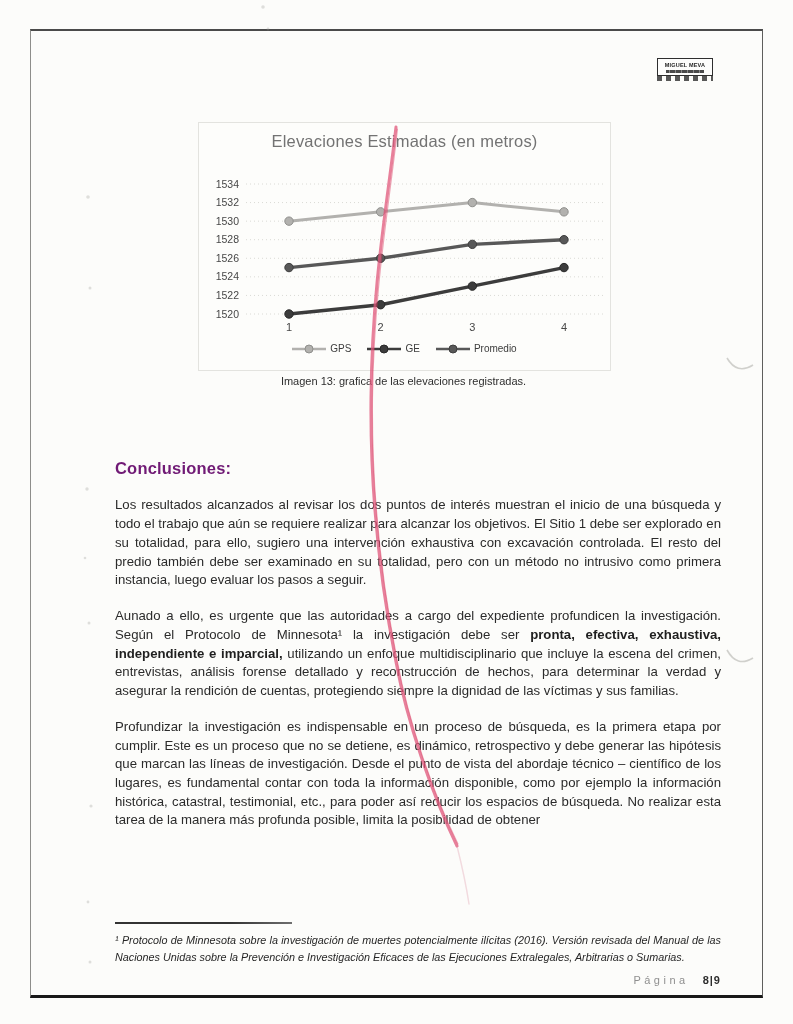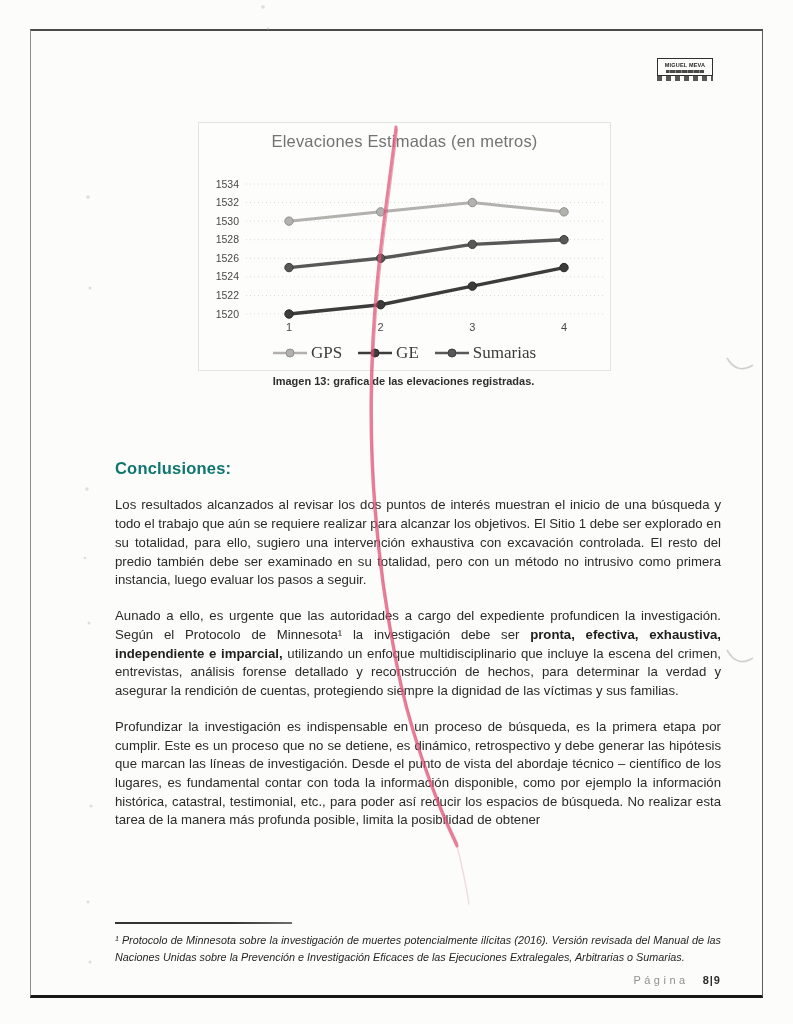--- a/index.html
+++ b/index.html
@@ -39,33 +39,33 @@
   .chart-title{
     margin-top:9px;text-align:center;font-size:16.5px;font-weight:500;
     color:#737373;letter-spacing:.2px;
   }
   .chart-plot{position:absolute;left:0;top:38px;width:409px;height:182px;}
   .chart-legend{
     position:absolute;left:0;top:220px;width:100%;
     display:flex;justify-content:center;gap:16px;align-items:center;
   }
   .legend-item{display:flex;align-items:center;gap:4px;}
-  .legend-label{font-size:17px;color:#3c3c3c;font-family:Liberation Serif, serif;}
+  .legend-label{font-size:10px;color:#3c3c3c;}
   .figure-caption{
     position:absolute;left:198px;top:375px;width:411px;text-align:center;
-    font-size:11px;font-weight:700;color:#2e2e2e;
+    font-size:11px;font-weight:400;color:#2e2e2e;
   }
   
   .doc-body{
     position:absolute;left:115px;top:413px;width:606px;
     font-size:13.2px;line-height:1.42;color:#2b2b2b;text-align:justify;
   }
   .doc-body p{margin:0 0 17px;}
   .doc-heading{
-    margin:44px 0 16px;font-size:16.5px;font-weight:bold;color:#0f766e;
+    margin:44px 0 16px;font-size:16.5px;font-weight:bold;color:#701a75;
     letter-spacing:.2px;text-align:left;
   }
   .bold-seg{font-weight:bold;color:#1f1f1f;}
   
   .footnote-rule{
     position:absolute;left:115px;top:922px;width:177px;height:2px;
     background:linear-gradient(90deg,#333 65%,#6e6e6e);
   }
   .footnote{
     position:absolute;left:115px;top:932px;width:606px;
@@ -152,21 +152,21 @@
           <line x1="0" y1="5" x2="34" y2="5" stroke="#3c3c3c" stroke-width="2.6"></line>
           <circle cx="17" cy="5" r="4" fill="#3c3c3c" stroke="#282828"></circle>
         </svg>
         <span class="legend-label">GE</span>
       </span>
       <span class="legend-item">
         <svg width="34" height="10">
           <line x1="0" y1="5" x2="34" y2="5" stroke="#585858" stroke-width="2.6"></line>
           <circle cx="17" cy="5" r="4" fill="#585858" stroke="#3e3e3e"></circle>
         </svg>
-        <span class="legend-label">Sumarias</span>
+        <span class="legend-label">Promedio</span>
       </span>
     </div>
 </div>
 
 <div class="figure-caption">Imagen 13: grafica de las elevaciones registradas.</div>
 
 <div class="doc-body">
   <h2 class="doc-heading">Conclusiones:</h2>
   <p><span>Los resultados alcanzados al revisar los dos puntos de interés muestran el inicio de una búsqueda y todo el trabajo que aún se requiere realizar para alcanzar los objetivos. El Sitio 1 debe ser explorado en su totalidad, para ello, sugiero una intervención exhaustiva con excavación controlada. El resto del predio también debe ser examinado en su totalidad, pero con un método no intrusivo como primera instancia, luego evaluar los pasos a seguir.</span></p>
   <p><span>Aunado a ello, es urgente que las autoridades a cargo del expediente profundicen la investigación. Según el Protocolo de Minnesota¹ la investigación debe ser </span><span class="bold-seg">pronta, efectiva, exhaustiva, independiente e imparcial,</span><span> utilizando un enfoque multidisciplinario que incluye la escena del crimen, entrevistas, análisis forense detallado y reconstrucción de hechos, para determinar la verdad y asegurar la rendición de cuentas, protegiendo siempre la dignidad de las víctimas y sus familias.</span></p>

